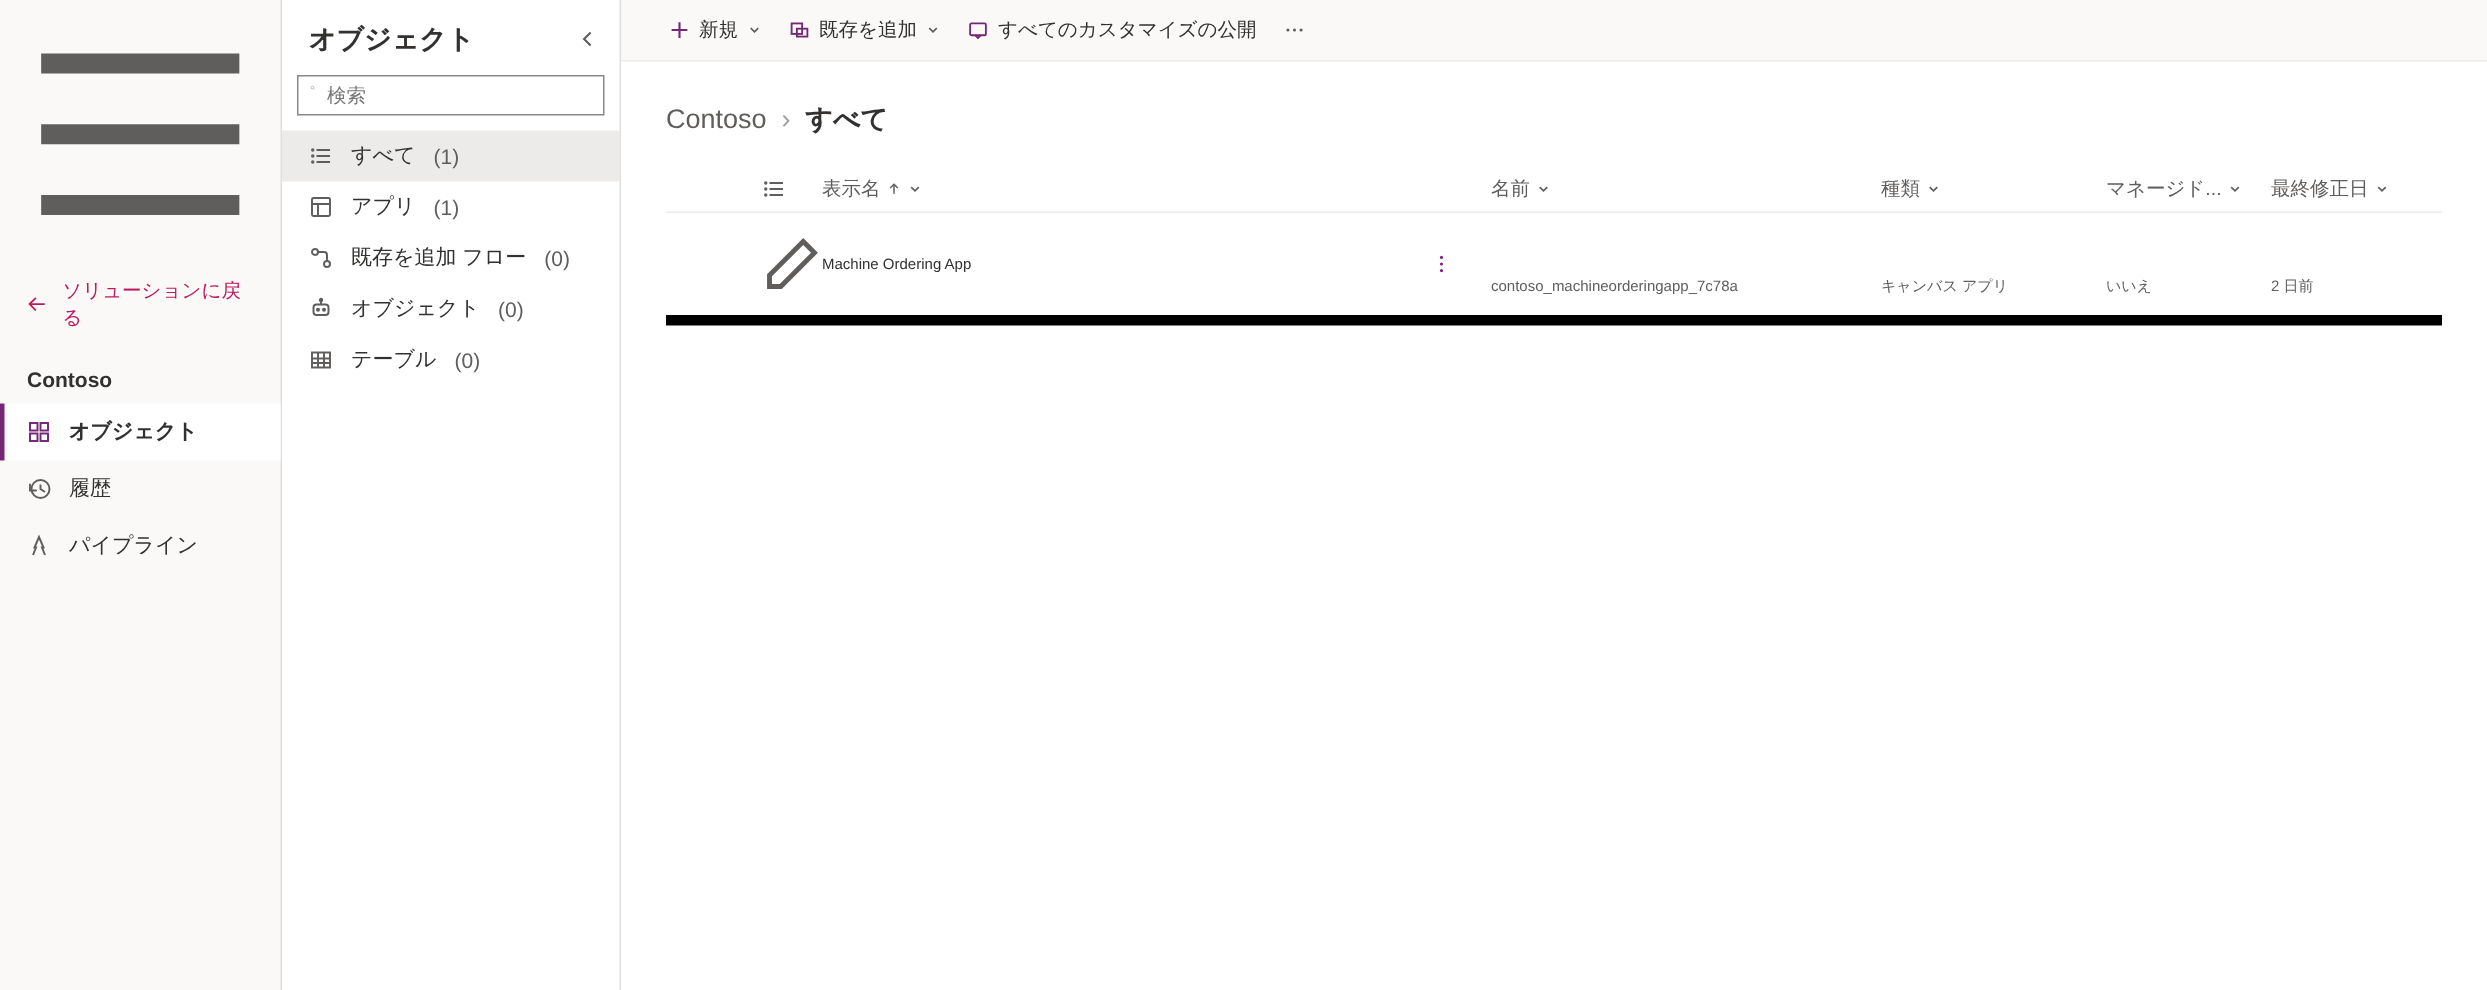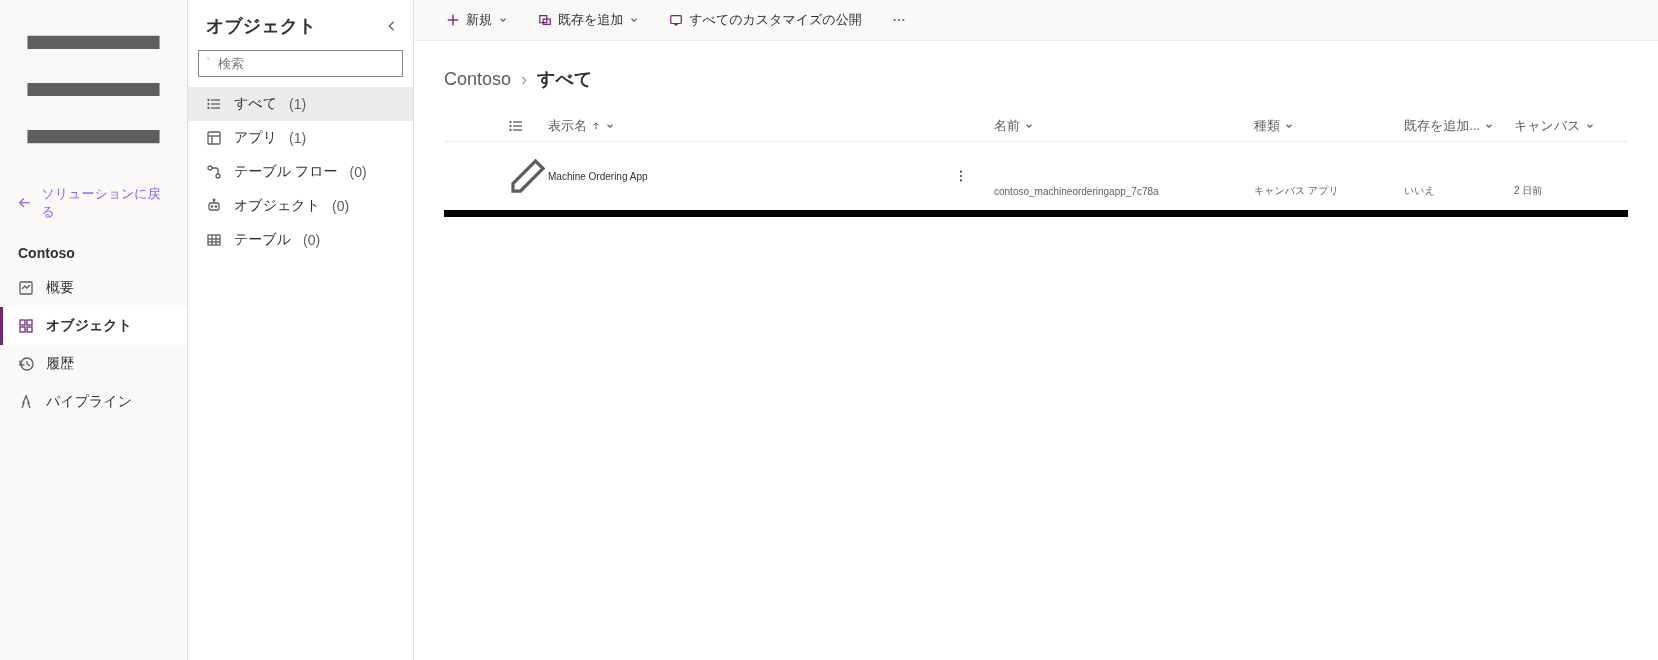--- a/index.html
+++ b/index.html
@@ -4,21 +4,21 @@
   <style>
     * { box-sizing: border-box; margin: 0; padding: 0; }
     body { font-family: "Segoe UI", Meiryo, sans-serif; font-size: 13px; color: #323130; background: #faf9f8; height: 660px; width: 1658px; overflow: hidden; }
 
     .app { display: flex; height: 100%; }
 
     
     .sidebar-primary { width: 188px; background: #faf9f8; border-right: 1px solid #e1dfdd; display: flex; flex-direction: column; }
     .hamburger-row { padding: 14px 18px 10px; }
     .hamburger-row .icon { width: 18px; height: 18px; color: #605e5c; cursor: pointer; }
-    .back-row { display: flex; align-items: center; gap: 10px; padding: 10px 18px 14px; color: #8b5cf6; cursor: pointer; font-size: 13px; }
+    .back-row { display: flex; align-items: center; gap: 10px; padding: 10px 18px 14px; color: #be185d; cursor: pointer; font-size: 13px; }
     .back-row .icon { width: 14px; height: 14px; }
     .solution-name { padding: 10px 18px 8px; font-weight: 600; font-size: 14px; color: #323130; }
     .nav-item { display: flex; align-items: center; gap: 12px; padding: 10px 18px; color: #323130; cursor: pointer; font-size: 14px; }
     .nav-item .icon { width: 16px; height: 16px; color: #605e5c; }
     .nav-item.selected { background: #fff; border-left: 3px solid #742774; font-weight: 600; padding-left: 15px; }
     .nav-item.selected .icon { color: #742774; }
 
     
     .sidebar-secondary { width: 226px; background: #fff; border-right: 1px solid #e1dfdd; display: flex; flex-direction: column; }
     .sec-header { display: flex; align-items: center; justify-content: space-between; padding: 14px 14px 10px 18px; font-size: 18px; font-weight: 600; }
@@ -26,21 +26,21 @@
     .search-wrap { margin: 2px 10px 10px; border: 1px solid #8a8886; display: flex; align-items: flex-end; padding: 5px 8px; gap: 8px; }
     .search-wrap .icon { width: 14px; height: 14px; color: #605e5c; }
     .search-wrap input { border: none; outline: none; flex: 1; font-size: 13px; background: transparent; }
     .tree-item { display: flex; align-items: center; gap: 12px; padding: 8px 18px; cursor: pointer; font-size: 14px; }
     .tree-item .icon { width: 16px; height: 16px; color: #605e5c; }
     .tree-item.selected { background: #edebe9; }
     .tree-count { color: #605e5c; }
 
     
     .main { flex: 1; display: flex; flex-direction: column; background: #faf9f8; min-width: 0; }
-    .cmdbar { display: flex; align-items: center; gap: 18px; padding: 4px 26px; background: #faf9f8; height: 40px; }
+    .cmdbar { display: flex; align-items: center; gap: 6px; padding: 4px 26px; background: #faf9f8; height: 40px; }
     .cmd { display: flex; align-items: center; gap: 6px; padding: 6px 6px; cursor: pointer; color: #323130; font-size: 13px; }
     .cmd .icon { width: 14px; height: 14px; color: #742774; }
     .cmd .chev-small { width: 10px; height: 10px; color: #605e5c; }
 
     .content { flex:1; background: #fff; margin: 0 0 0 0; border-top: 1px solid #edebe9; padding: 26px 30px; min-width: 0; overflow: hidden; }
     .breadcrumb { display: flex; align-items: center; gap: 10px; font-size: 18px; margin-bottom: 20px; }
     .breadcrumb .crumb-link { color: #605e5c; cursor: pointer; }
     .breadcrumb .sep { color: #a19f9d; }
     .breadcrumb .crumb-current { font-weight: 600; }
 
@@ -76,29 +76,20 @@
       <span class="icon">
         <svg viewBox="0 0 16 16" stroke="currentColor" stroke-width="1.4" fill="none">
             <line x1="14" y1="8" x2="2" y2="8"></line>
             <polyline points="7,3 2,8 7,13"></polyline>
           </svg>
       </span>
       <span>ソリューションに戻る</span>
     </div>
     <div class="solution-name">Contoso</div>
 
-    <div class="nav-item">
-      <span class="icon">
-        <svg viewBox="0 0 16 16" fill="none" stroke="currentColor" stroke-width="1.3">
-            <rect x="2" y="2" width="12" height="12" rx="1"></rect>
-            <polyline points="4,9 7,6 9,8 12,5"></polyline>
-          </svg>
-      </span>
-      <span>概要</span>
-    </div>
     <div class="nav-item selected">
       <span class="icon">
         <svg viewBox="0 0 16 16" fill="none" stroke="currentColor" stroke-width="1.3">
             <rect x="2" y="2" width="5" height="5"></rect>
             <rect x="9" y="2" width="5" height="5"></rect>
             <rect x="2" y="9" width="5" height="5"></rect>
             <rect x="9" y="9" width="5" height="5"></rect>
           </svg>
       </span>
       <span>オブジェクト</span>
@@ -168,21 +159,21 @@
       <span class="tree-count">(1)</span>
     </div>
     <div class="tree-item">
       <span class="icon">
         <svg viewBox="0 0 16 16" fill="none" stroke="currentColor" stroke-width="1.3">
             <circle cx="4" cy="4" r="2"></circle>
             <circle cx="12" cy="12" r="2"></circle>
             <path d="M6 4 H10 a2 2 0 0 1 2 2 V10"></path>
           </svg>
       </span>
-      <span>テーブル フロー</span>
+      <span>既存を追加 フロー</span>
       <span class="tree-count">(0)</span>
     </div>
     <div class="tree-item">
       <span class="icon">
         <svg viewBox="0 0 16 16" fill="none" stroke="currentColor" stroke-width="1.3">
             <rect x="3" y="5" width="10" height="7" rx="2"></rect>
             <line x1="8" y1="2" x2="8" y2="5"></line>
             <circle cx="8" cy="2" r="0.8" fill="currentColor"></circle>
             <circle cx="6" cy="8.5" r="0.7" fill="currentColor"></circle>
             <circle cx="10" cy="8.5" r="0.7" fill="currentColor"></circle>
@@ -303,29 +294,29 @@
           </div>
           <div class="th">
             <span>種類</span>
             <span class="chev-small">
               <svg viewBox="0 0 16 16" fill="none" stroke="currentColor" stroke-width="1.8">
                   <polyline points="4,6 8,10 12,6"></polyline>
                 </svg>
             </span>
           </div>
           <div class="th">
-            <span>既存を追加...</span>
-            <span class="chev-small">
-              <svg viewBox="0 0 16 16" fill="none" stroke="currentColor" stroke-width="1.8">
-                  <polyline points="4,6 8,10 12,6"></polyline>
-                </svg>
-            </span>
-          </div>
-          <div class="th">
-            <span>キャンバス</span>
+            <span>マネージド...</span>
+            <span class="chev-small">
+              <svg viewBox="0 0 16 16" fill="none" stroke="currentColor" stroke-width="1.8">
+                  <polyline points="4,6 8,10 12,6"></polyline>
+                </svg>
+            </span>
+          </div>
+          <div class="th">
+            <span>最終修正日</span>
             <span class="chev-small">
               <svg viewBox="0 0 16 16" fill="none" stroke="currentColor" stroke-width="1.8">
                   <polyline points="4,6 8,10 12,6"></polyline>
                 </svg>
             </span>
           </div>
         </div>
 
         <div class="trow">
           <div></div>

